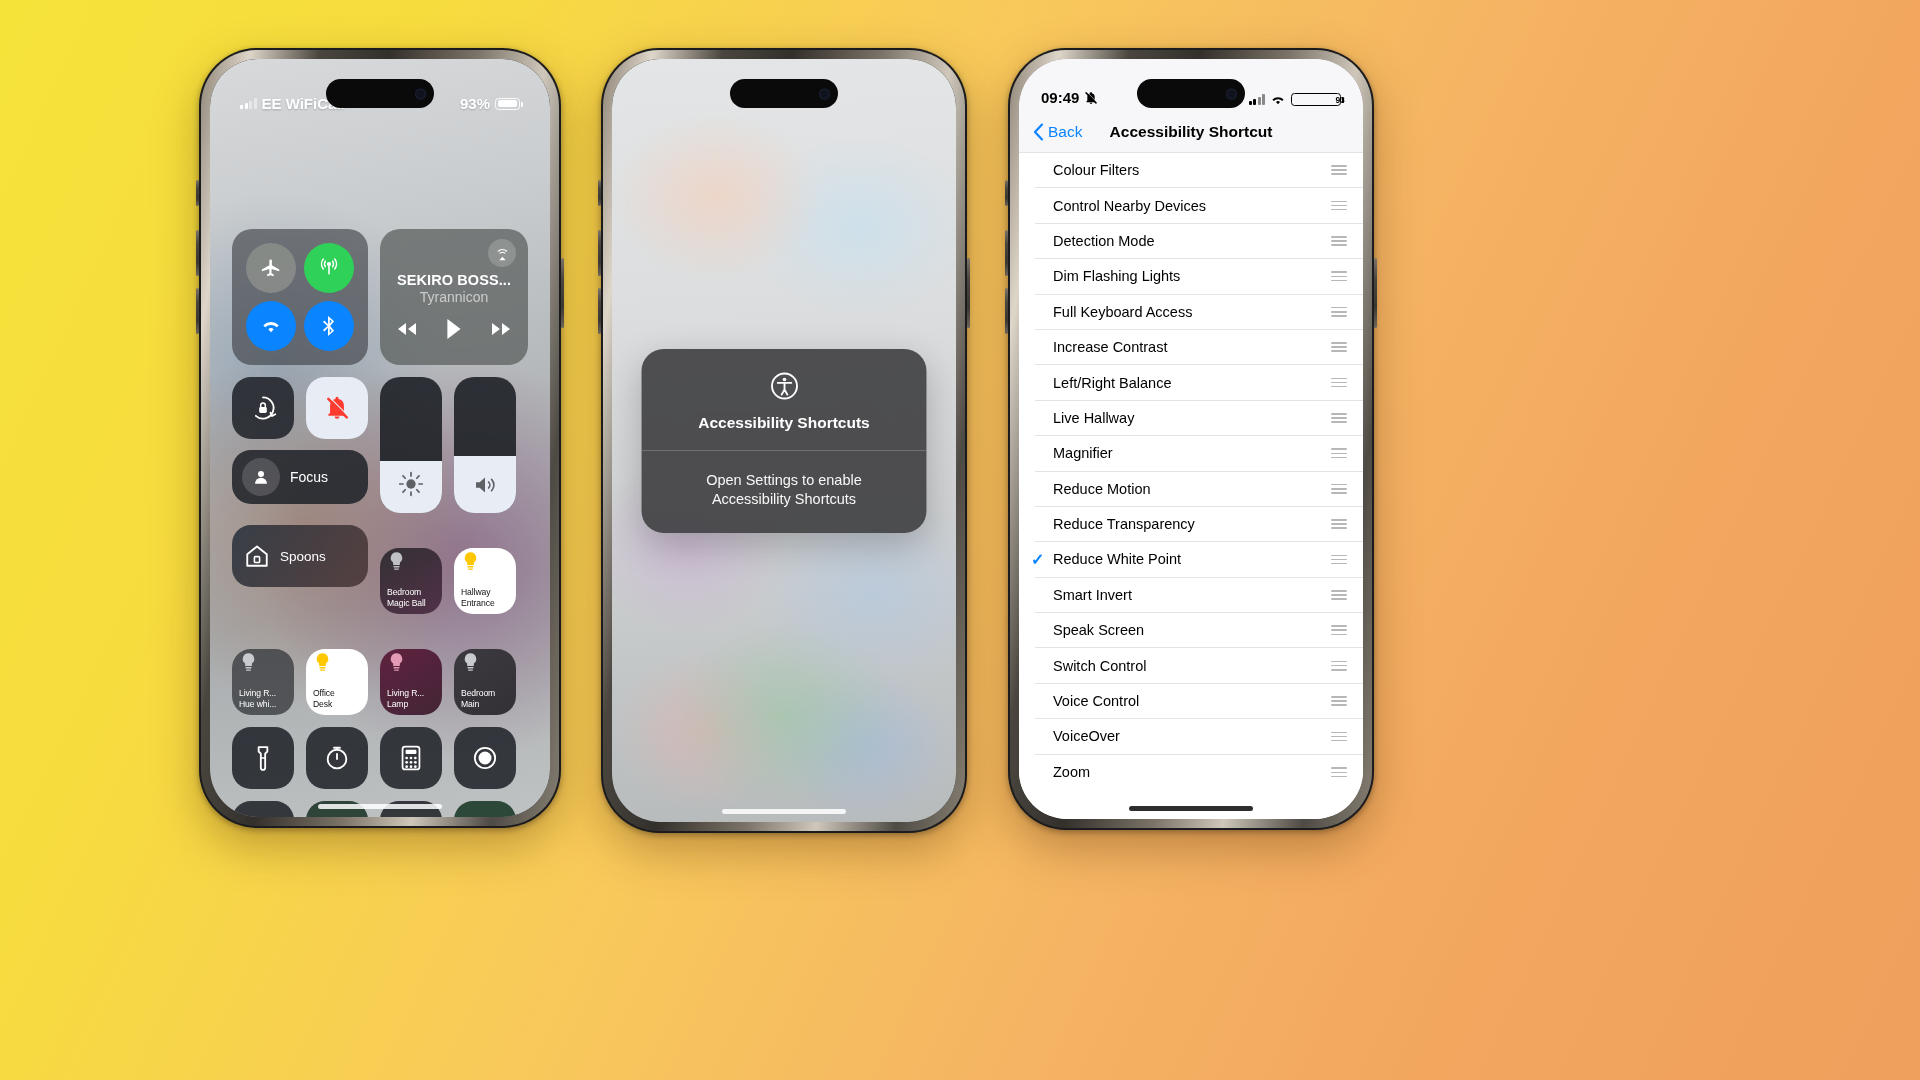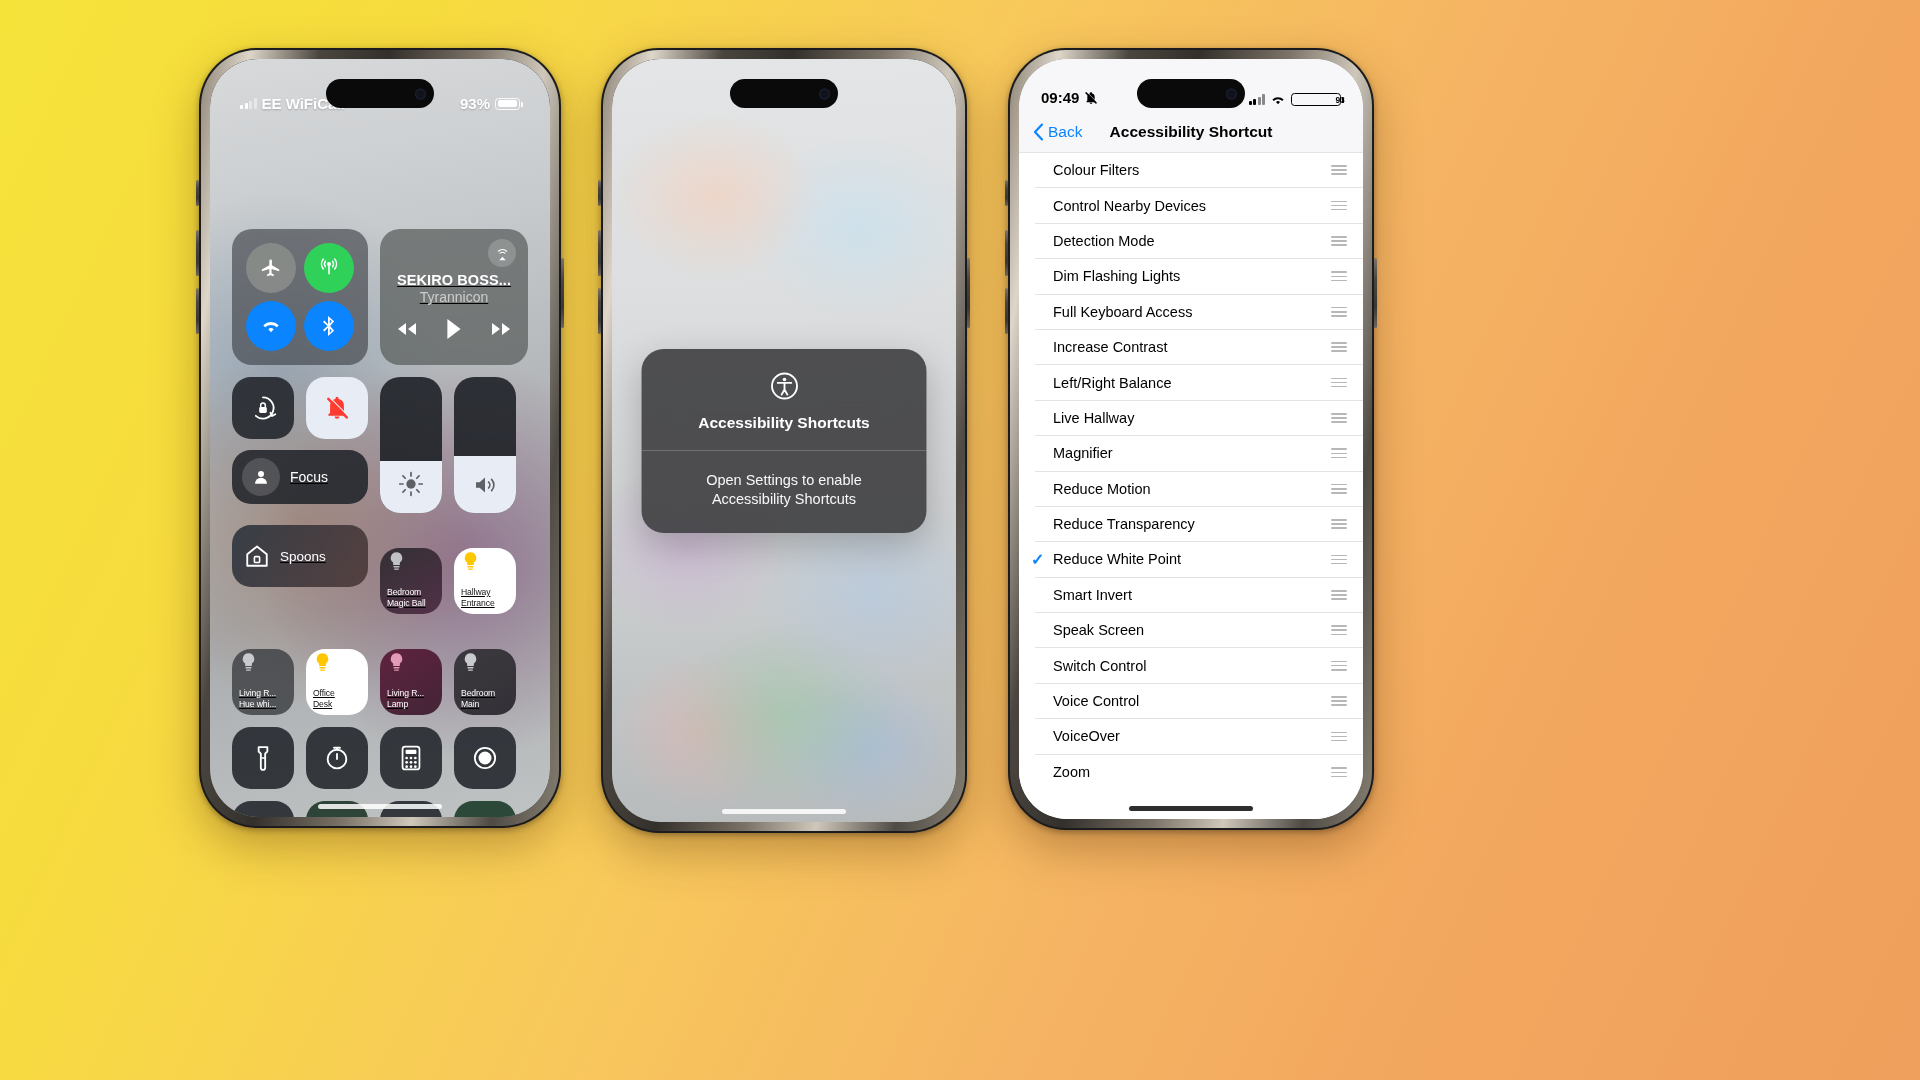--- a/index.html
+++ b/index.html
@@ -101,21 +101,21 @@
     border-radius: 3.5px; position: relative; display: inline-block;
   }
   .batt::after { content:""; position:absolute; right:-3.5px; top:3px; width:2px; height:5px;
     background: rgba(255,255,255,.9); border-radius:0 1px 1px 0; }
   .batt i { position:absolute; left:1.5px; top:1.5px; bottom:1.5px; width:85%;
     background:#fff; border-radius:2px; display:block; }
 
   .cc-grid {
     position: absolute; top: 170px; left: 22px; right: 22px; bottom: 22px;
   }
-  .row { display: flex; gap: 12px; text-decoration: underline; }
+  .row { display: flex; gap: 12px; }
 
   .tile {
     border-radius: 20px;
     background: rgba(60,62,66,.62);
     backdrop-filter: blur(12px);
     position: relative;
     overflow: hidden;
   }
   .tile.dark { background: rgba(33,36,42,.88); }
 

